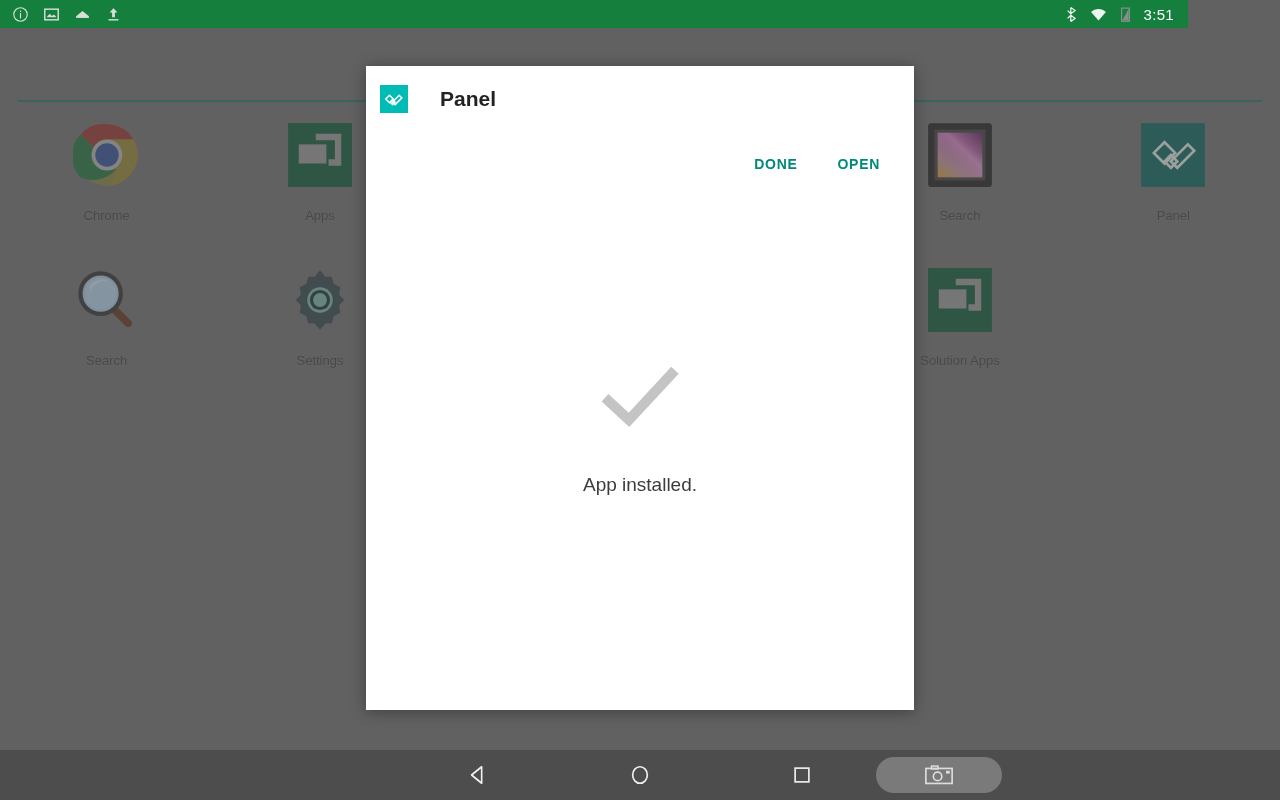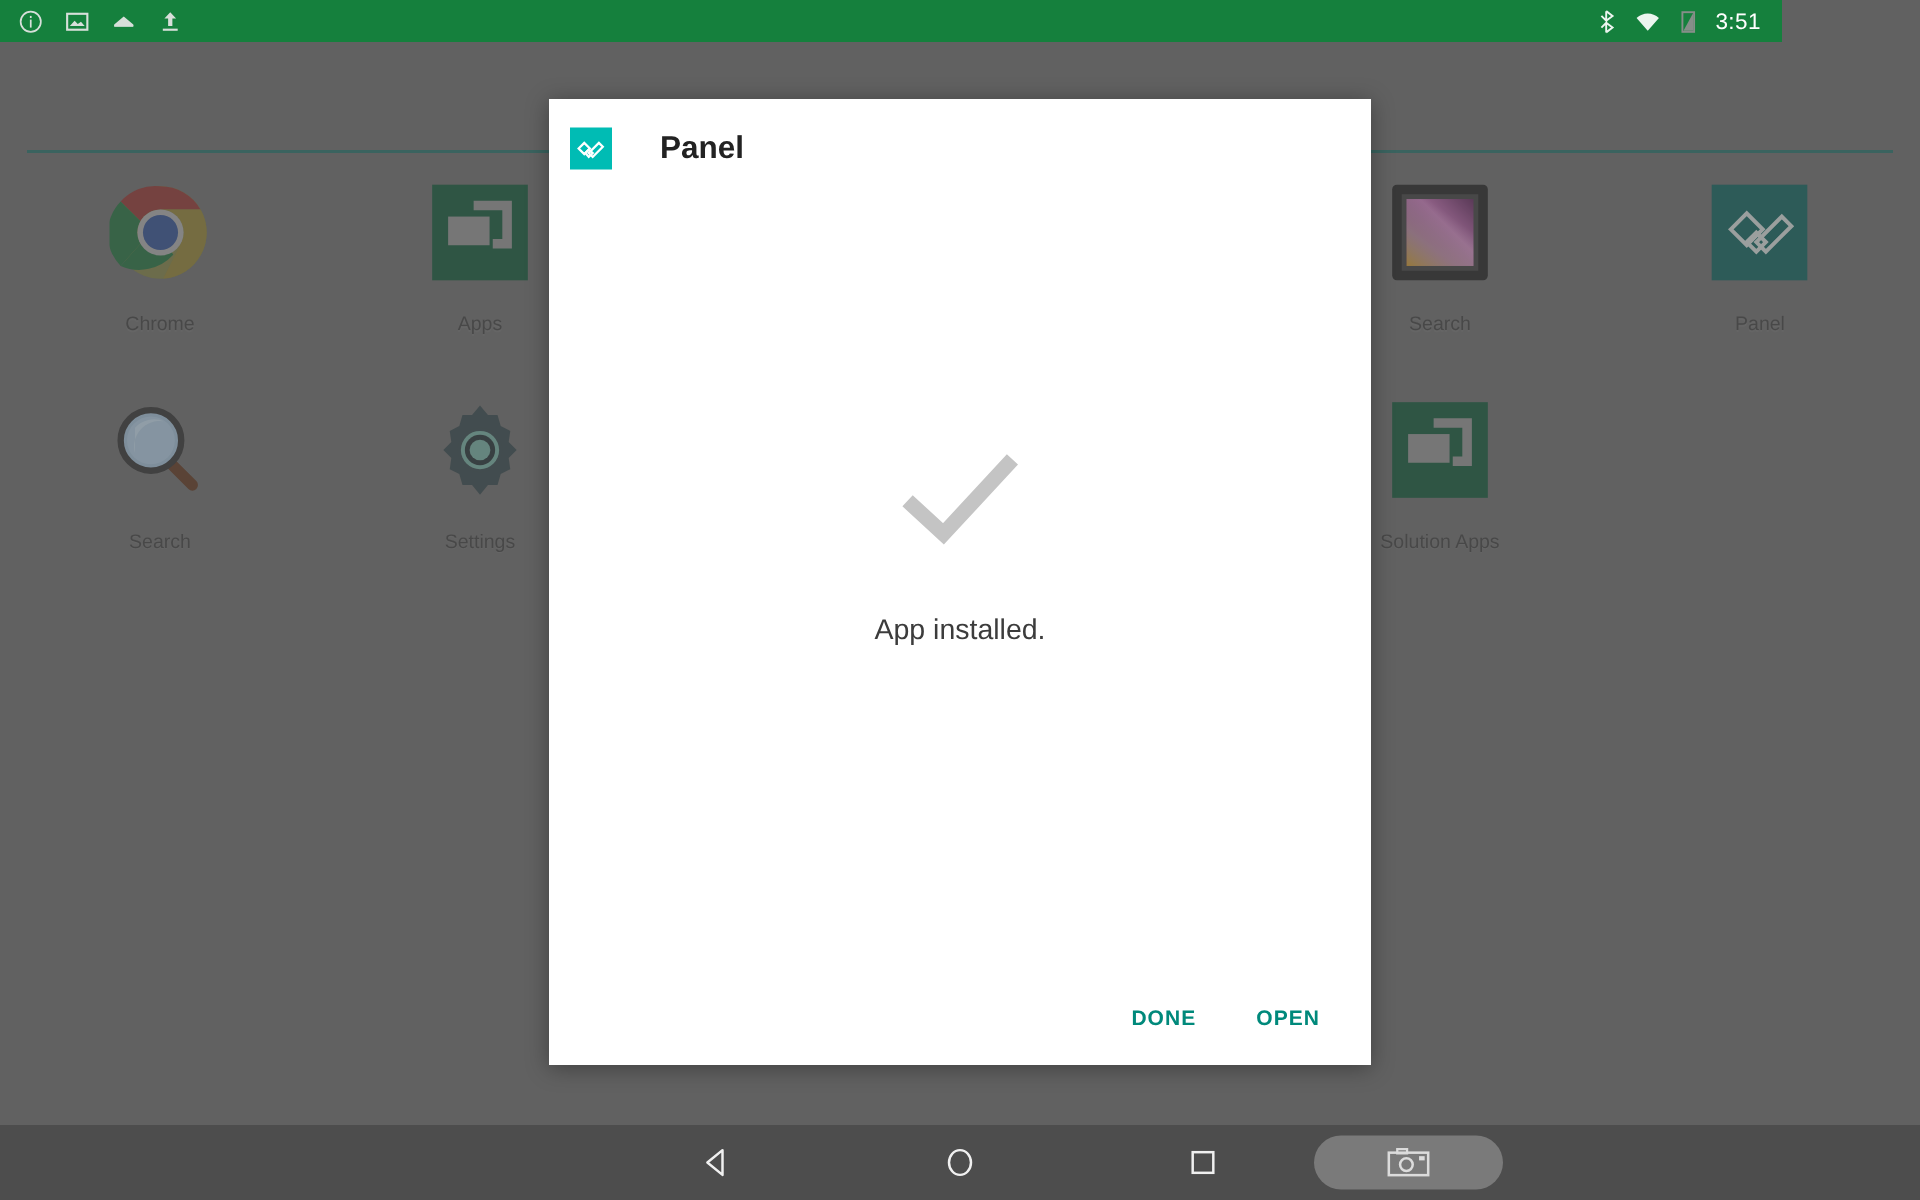--- a/index.html
+++ b/index.html
@@ -332,30 +332,30 @@
       <div id="dialog-app-icon">
         <svg viewBox="0 0 64 64" style="width:24px;height:24px;display:block">
           <path d="M10 32l10-10 10 10-10 10z" fill="none" stroke="#ffffff" stroke-width="4"></path>
           <path d="M28 40l18-18 7 7-18 18z" fill="none" stroke="#ffffff" stroke-width="4"></path>
           <path d="M22 40l6 7 7-7-7-6z" fill="none" stroke="#ffffff" stroke-width="4"></path>
         </svg>
       </div>
       <div id="dialog-title">Panel</div>
     </div>
 
+    <div id="dialog-actions">
+      <button class="dlg-btn">DONE</button>
+      <button class="dlg-btn">OPEN</button>
+    </div>
+
     <div id="dialog-body">
       <svg id="install-check" viewBox="0 0 100 100">
         <path d="M12 52 L38 76 L88 22" fill="none" stroke="#c4c4c4" stroke-width="11" stroke-linecap="butt" stroke-linejoin="miter"></path>
       </svg>
       <div id="status-text">App installed.</div>
-    </div>
-
-    <div id="dialog-actions">
-      <button class="dlg-btn">DONE</button>
-      <button class="dlg-btn">OPEN</button>
     </div>
   </div>
 
   <div id="nav-bar">
     <div class="nav-slot">
       <svg class="nav-icon" viewBox="0 0 24 24">
         <path d="M16 3L5 12l11 9z" fill="none" stroke="#f0f0f0" stroke-width="1.8" stroke-linejoin="round"></path>
       </svg>
     </div>
     <div class="nav-slot">

